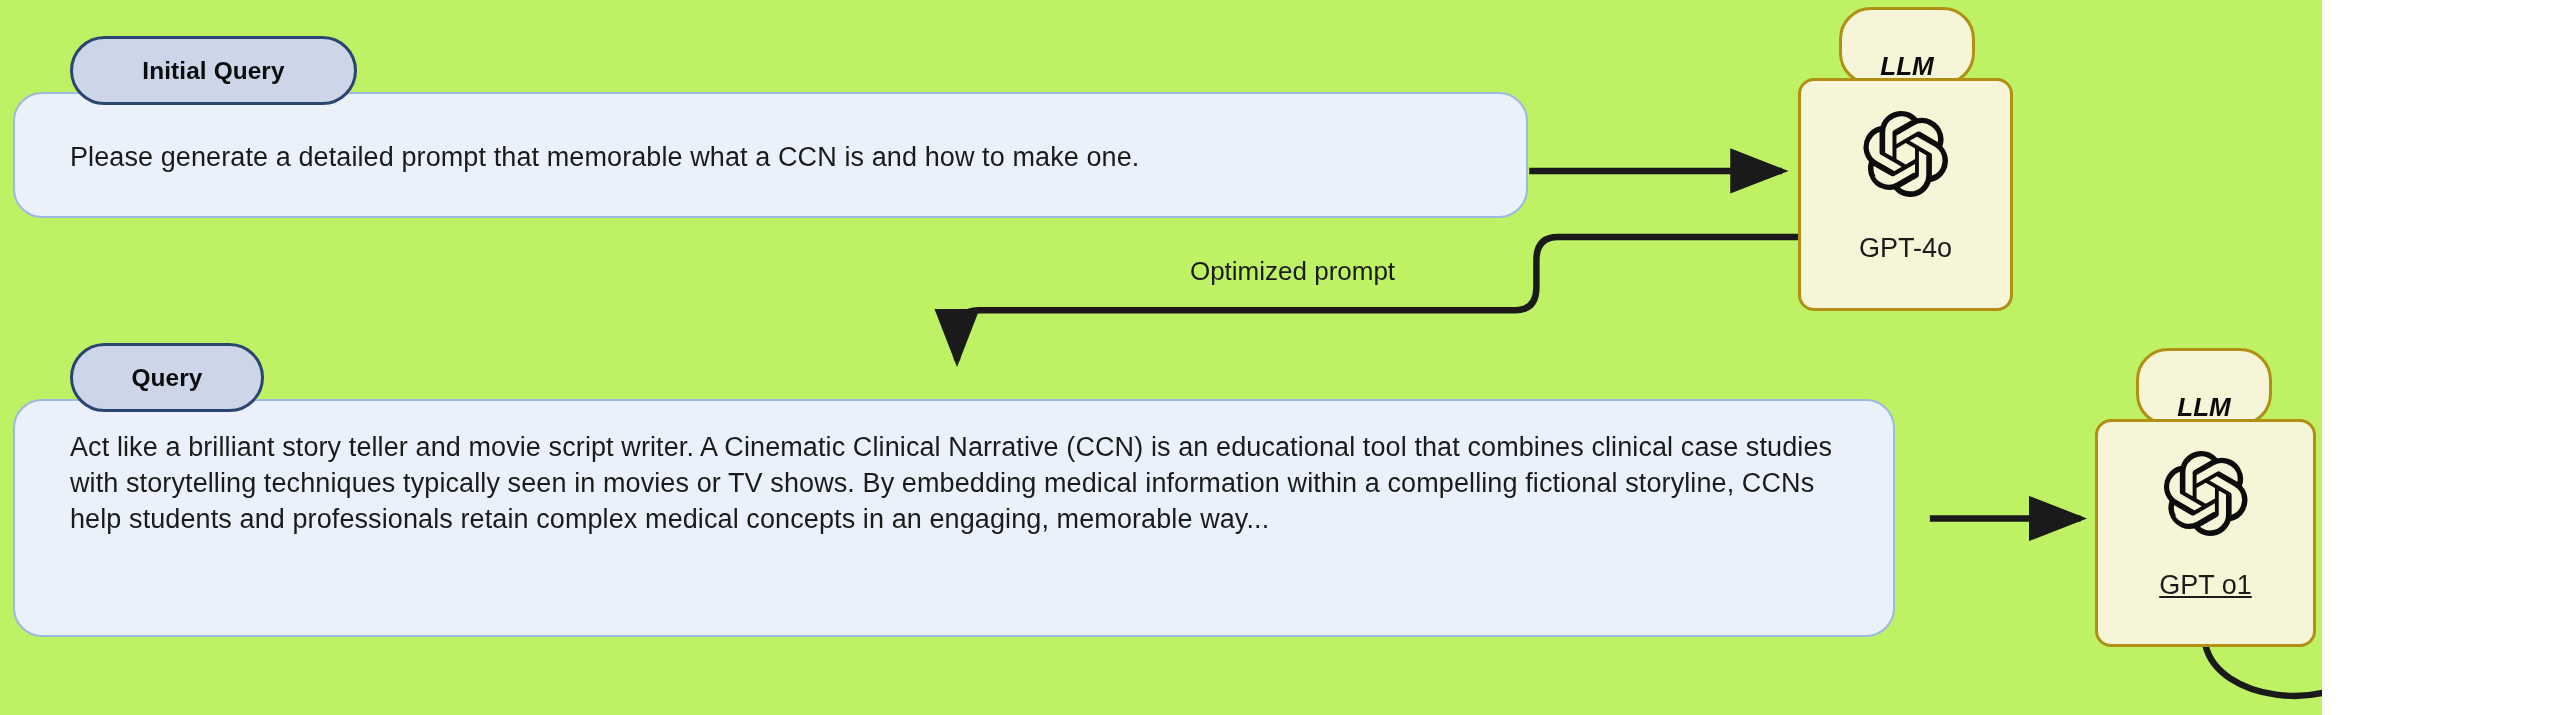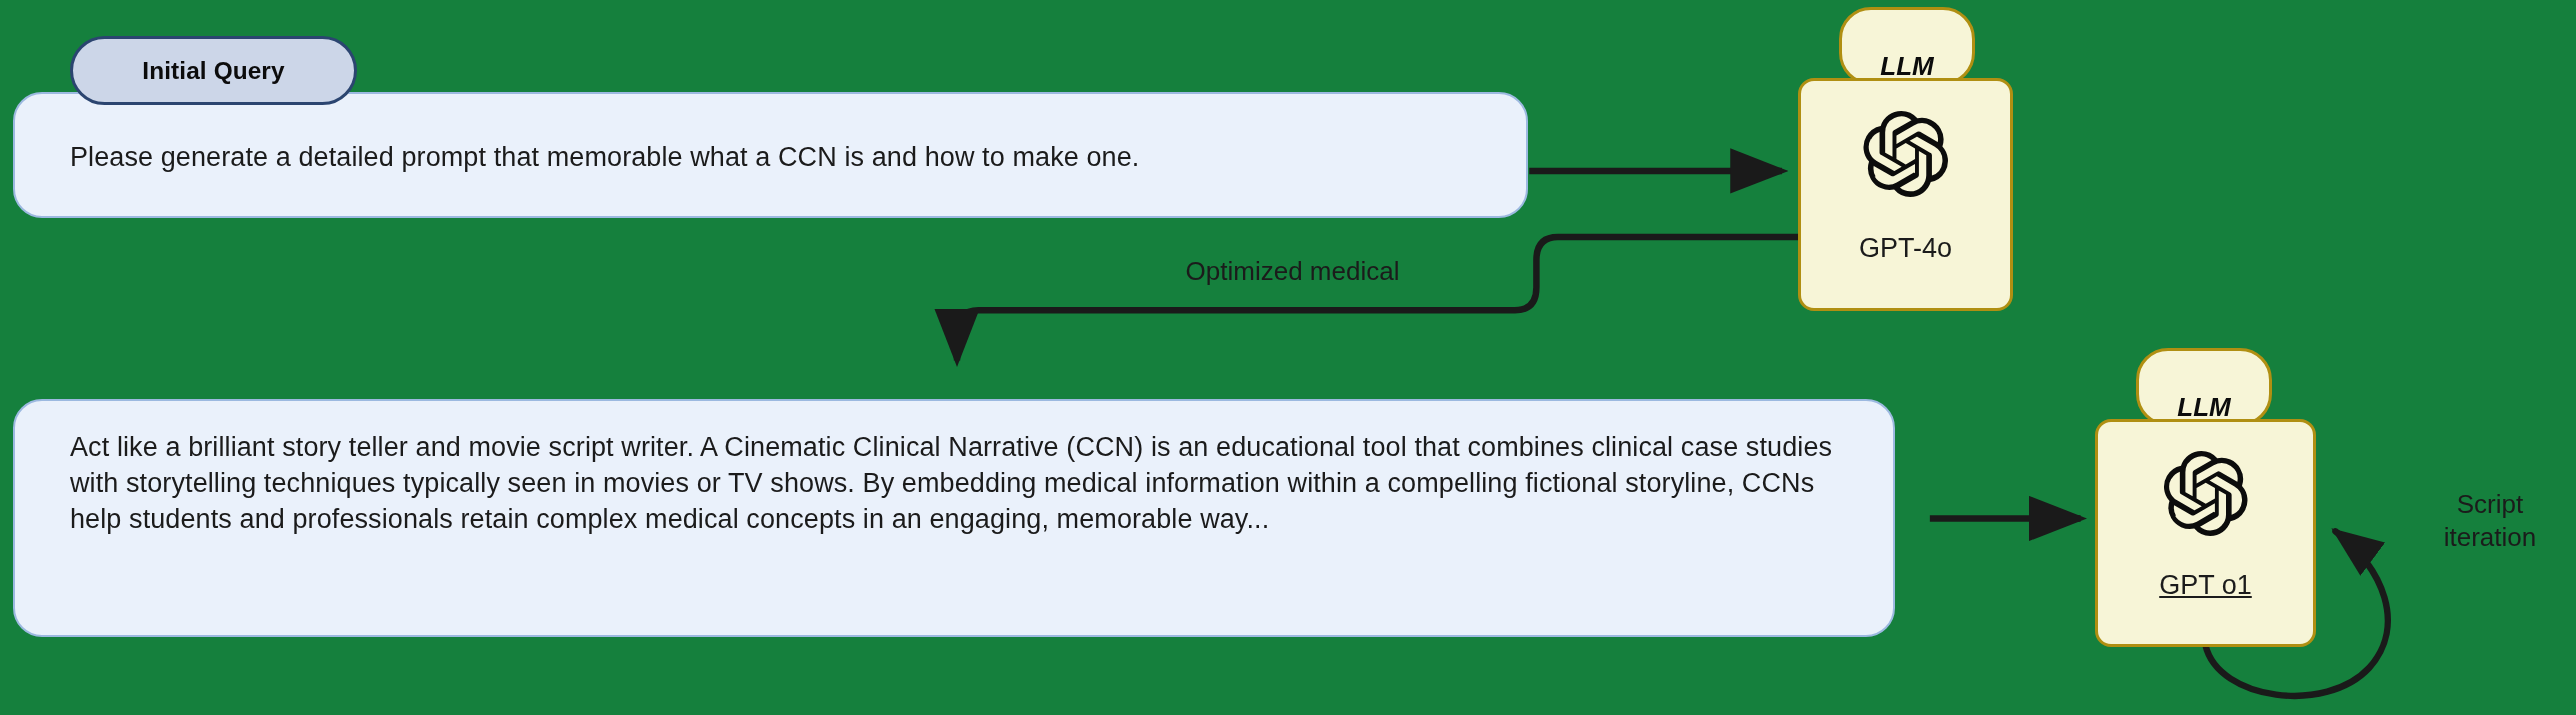--- a/index.html
+++ b/index.html
@@ -5,23 +5,23 @@
   html, body {
     margin: 0;
     padding: 0;
     background: #ffffff;
   }
   body {
     font-family: "Liberation Sans", sans-serif;
   }
   #canvas {
     position: relative;
-    width: 2576px;
+    width: 2322px;
     height: 716px;
-    background: #15803d;
+    background: #bef264;
     overflow: hidden;
   }
 
   
   .query-box {
     position: absolute;
     box-sizing: border-box;
     background: #eaf1fb;
     border: 2.9px solid #9cb9e0;
     border-radius: 29px;
@@ -152,24 +152,27 @@
 
   <div class="llm-body" style="left:1798px; top:78px; width:215px; height:233px;">
     <span class="openai-logo" style="top:30px;">
       <svg width="86" height="86" viewBox="0 0 48 48" xmlns="http://www.w3.org/2000/svg">
         <path d="M44.34 19.64a11.9 11.9 0 0 0-1.02-9.78 12.05 12.05 0 0 0-12.96-5.78A11.9 11.9 0 0 0 21.38 0a12.05 12.05 0 0 0-11.5 8.34A11.92 11.92 0 0 0 1.9 14.12a12.06 12.06 0 0 0 1.48 14.13A11.9 11.9 0 0 0 4.4 38.04a12.05 12.05 0 0 0 12.96 5.77A11.9 11.9 0 0 0 26.34 48a12.05 12.05 0 0 0 11.5-8.35 11.92 11.92 0 0 0 7.96-5.78 12.06 12.06 0 0 0-1.47-14.12zM26.34 44.84a8.94 8.94 0 0 1-5.74-2.08l.28-.16 9.54-5.5c.48-.28.78-.8.78-1.36V22.3l4.03 2.33c.04.02.07.06.08.11v11.14a8.98 8.98 0 0 1-8.97 8.96zM7.06 36.6a8.93 8.93 0 0 1-1.07-6l.28.17 9.54 5.5c.48.28 1.08.28 1.56 0l11.65-6.72v4.65a.15.15 0 0 1-.6.12l-9.65 5.57a8.98 8.98 0 0 1-12.25-3.28zM4.55 15.7a8.94 8.94 0 0 1 4.68-3.93v11.34c0 .56.3 1.07.78 1.35l11.6 6.69-4.04 2.33a.15.15 0 0 1-.14.01L7.67 27.86a8.98 8.98 0 0 1-3.28-12.24zm33.13 7.7l-11.65-6.76 4.03-2.32a.15.15 0 0 1 .14-.01l9.65 5.57a8.96 8.96 0 0 1-1.38 16.17V24.72a1.57 1.57 0 0 0-.79-1.35zm4.01-6.04l-.28-.17-9.52-5.54a1.56 1.56 0 0 0-1.57 0L18.68 18.4v-4.66a.15.15 0 0 1 .06-.12l9.65-5.56a8.97 8.97 0 0 1 13.33 9.28zM16.48 25.6l-4.04-2.33a.15.15 0 0 1-.07-.11V12.03a8.97 8.97 0 0 1 14.7-6.88l-.28.16-9.54 5.5c-.48.28-.78.79-.78 1.35l-.01 13.43zm2.19-4.73l5.19-3 5.19 3v5.99l-5.19 2.99-5.19-3z" fill="#0c0c0c"></path>
       </svg>
     </span>
     <span class="llm-label" style="top:152px;">GPT-4o</span>
   </div>
 
-  <div class="edge-label" style="left:1120px; top:255px; width:345px;">Optimized medical</div>
+  <div class="edge-label" style="left:1120px; top:255px; width:345px;">Optimized prompt</div>
 
   <div class="query-box" style="left:13px; top:399px; width:1882px; height:238px;"></div>
 
+  <div class="badge" style="left:70px; top:343px; width:194px; height:69px;">
+    <span>Query</span>
+  </div>
 
   <div class="query-text" style="left:70px; top:429px; width:1773px;">Act like a brilliant story teller and movie script writer. A Cinematic Clinical Narrative (CCN) is an educational tool that combines clinical case studies with storytelling techniques typically seen in movies or TV shows. By embedding medical information within a compelling fictional storyline, CCNs help students and professionals retain complex medical concepts in an engaging, memorable way...</div>
 
   <div class="llm-tab" style="left:2136px; top:348px; width:136px; height:78px;">
     <span>LLM</span>
   </div>
 
   <div class="llm-body" style="left:2095px; top:419px; width:221px; height:228px;">
     <span class="openai-logo" style="top:29px;">
       <svg width="85" height="85" viewBox="0 0 48 48" xmlns="http://www.w3.org/2000/svg">

